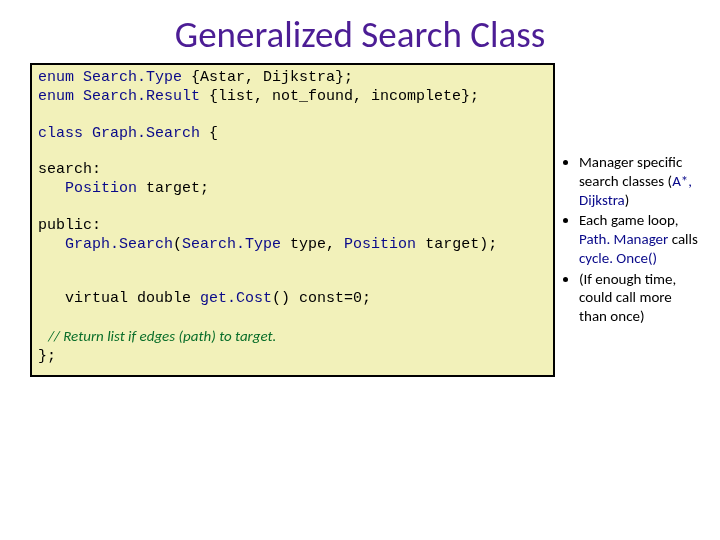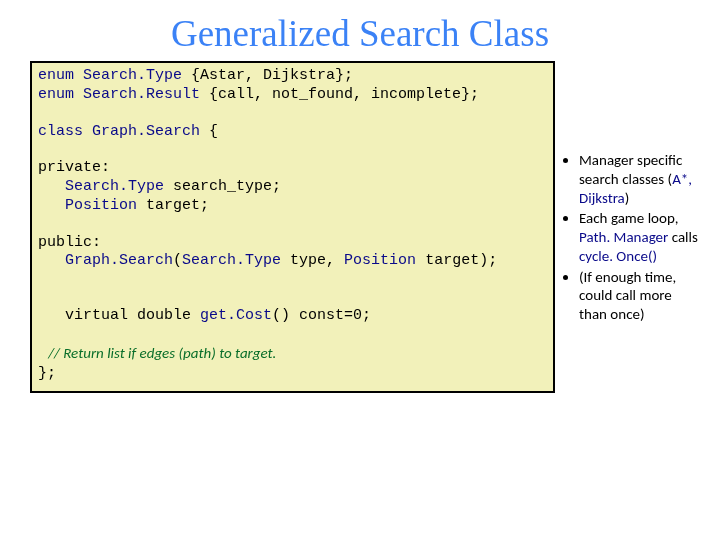--- a/index.html
+++ b/index.html
@@ -14,22 +14,21 @@
     position: relative;
     width: 720px;
     height: 540px;
     box-sizing: border-box;
   }
   .title {
     text-align: center;
     font-size: 37px;
     margin: 12px 0 6px 0;
     font-weight: 400;
-    color: #3b82f6;
-    font-family: Liberation Serif, serif;
+    color: #4c1d95;
   }
   .content {
     display: flex;
     padding: 0 22px 0 30px;
   }
   .codebox {
     flex: 0 0 525px;
     border: 2px solid #000;
     background: #f2f1ba;
     padding: 4px 6px 8px 6px;
@@ -70,26 +69,25 @@
 <body>
 
 <div class="slide">
 
   <div class="title">Generalized Search Class</div>
 
   <div class="content">
 
     <div class="codebox">
       <div class="codeline"><span class="kw">enum</span> <span class="tp">Search.Type</span><span> {Astar, Dijkstra};</span></div>
-      <div class="codeline"><span class="kw">enum</span> <span class="tp">Search.Result</span><span> {call, not_found, incomplete};</span></div>
+      <div class="codeline"><span class="kw">enum</span> <span class="tp">Search.Result</span><span> {list, not_found, incomplete};</span></div>
       <div class="codeblank"></div>
       <div class="codeline"><span class="kw">class</span> <span class="tp">Graph.Search</span><span> {</span></div>
       <div class="codeblank"></div>
-      <div class="codeline"><span>private:</span></div>
-      <div class="codeline"><span>   </span><span class="tp">Search.Type</span><span> search_type;</span></div>
+      <div class="codeline"><span>search:</span></div>
       <div class="codeline"><span>   </span><span class="tp">Position</span><span> target;</span></div>
       <div class="codeblank"></div>
       <div class="codeline"><span>public:</span></div>
       <div class="codeline"><span>   </span><span class="tp">Graph.Search</span><span>(</span><span class="tp">Search.Type</span><span> type, </span><span class="tp">Position</span><span> target);</span></div>
       <div class="codeblank"></div>
       <div class="codeblank"></div>
       <div class="codeline"><span>   virtual double </span><span class="tp">get.Cost</span><span>() const=0;</span></div>
       <div class="codeblank"></div>
       <div class="codeline"><span class="cm">   // Return list if edges (path) to target.</span></div>
       <div class="codeline"><span>};</span></div>

